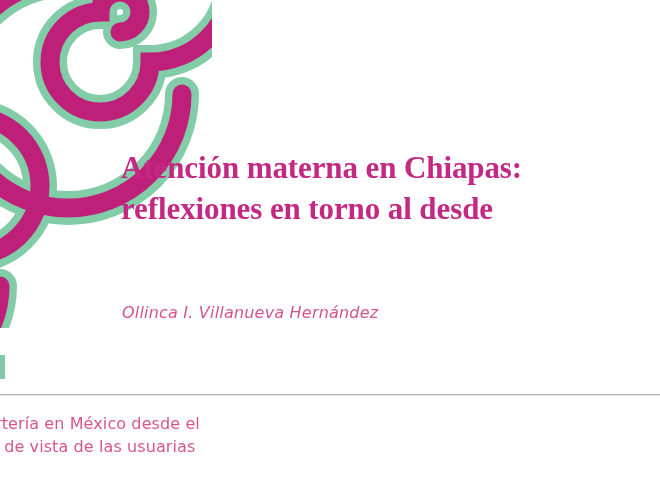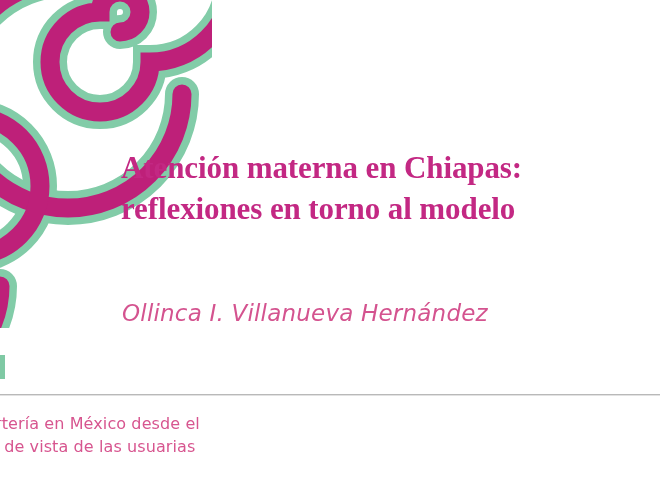--- a/index.html
+++ b/index.html
@@ -66,21 +66,21 @@
   }
 
   
   #author-line {
     position: absolute;
     left: 122px;
     top: 299px;
     font-family: "DejaVu Sans", sans-serif;
     font-style: italic;
     font-weight: 400;
-    font-size: 23px;
+    font-size: 16px;
     line-height: 28px;
     color: #D4538F;
     letter-spacing: 0.2px;
     white-space: nowrap;
   }
 
   
   #divider {
     position: absolute;
     left: 0px;
@@ -146,21 +146,21 @@
         <use href="#sp-tail"></use>
         <use href="#sp-tail2"></use>
       </g>
     </svg>
   </div>
 
   <div id="accent-bar"></div>
 
   <div id="title-block">
     <div class="title-line">Atención materna en Chiapas:</div>
-    <div class="title-line">reflexiones en torno al modelo</div>
+    <div class="title-line">reflexiones en torno al desde</div>
   </div>
 
   <div id="author-line">Ollinca I. Villanueva Hernández</div>
 
   <div id="divider"></div>
 
   <div id="footer-block">
     <div class="footer-line">La Partería en México desde el</div>
     <div class="footer-line">punto de vista de las usuarias</div>
   </div>

